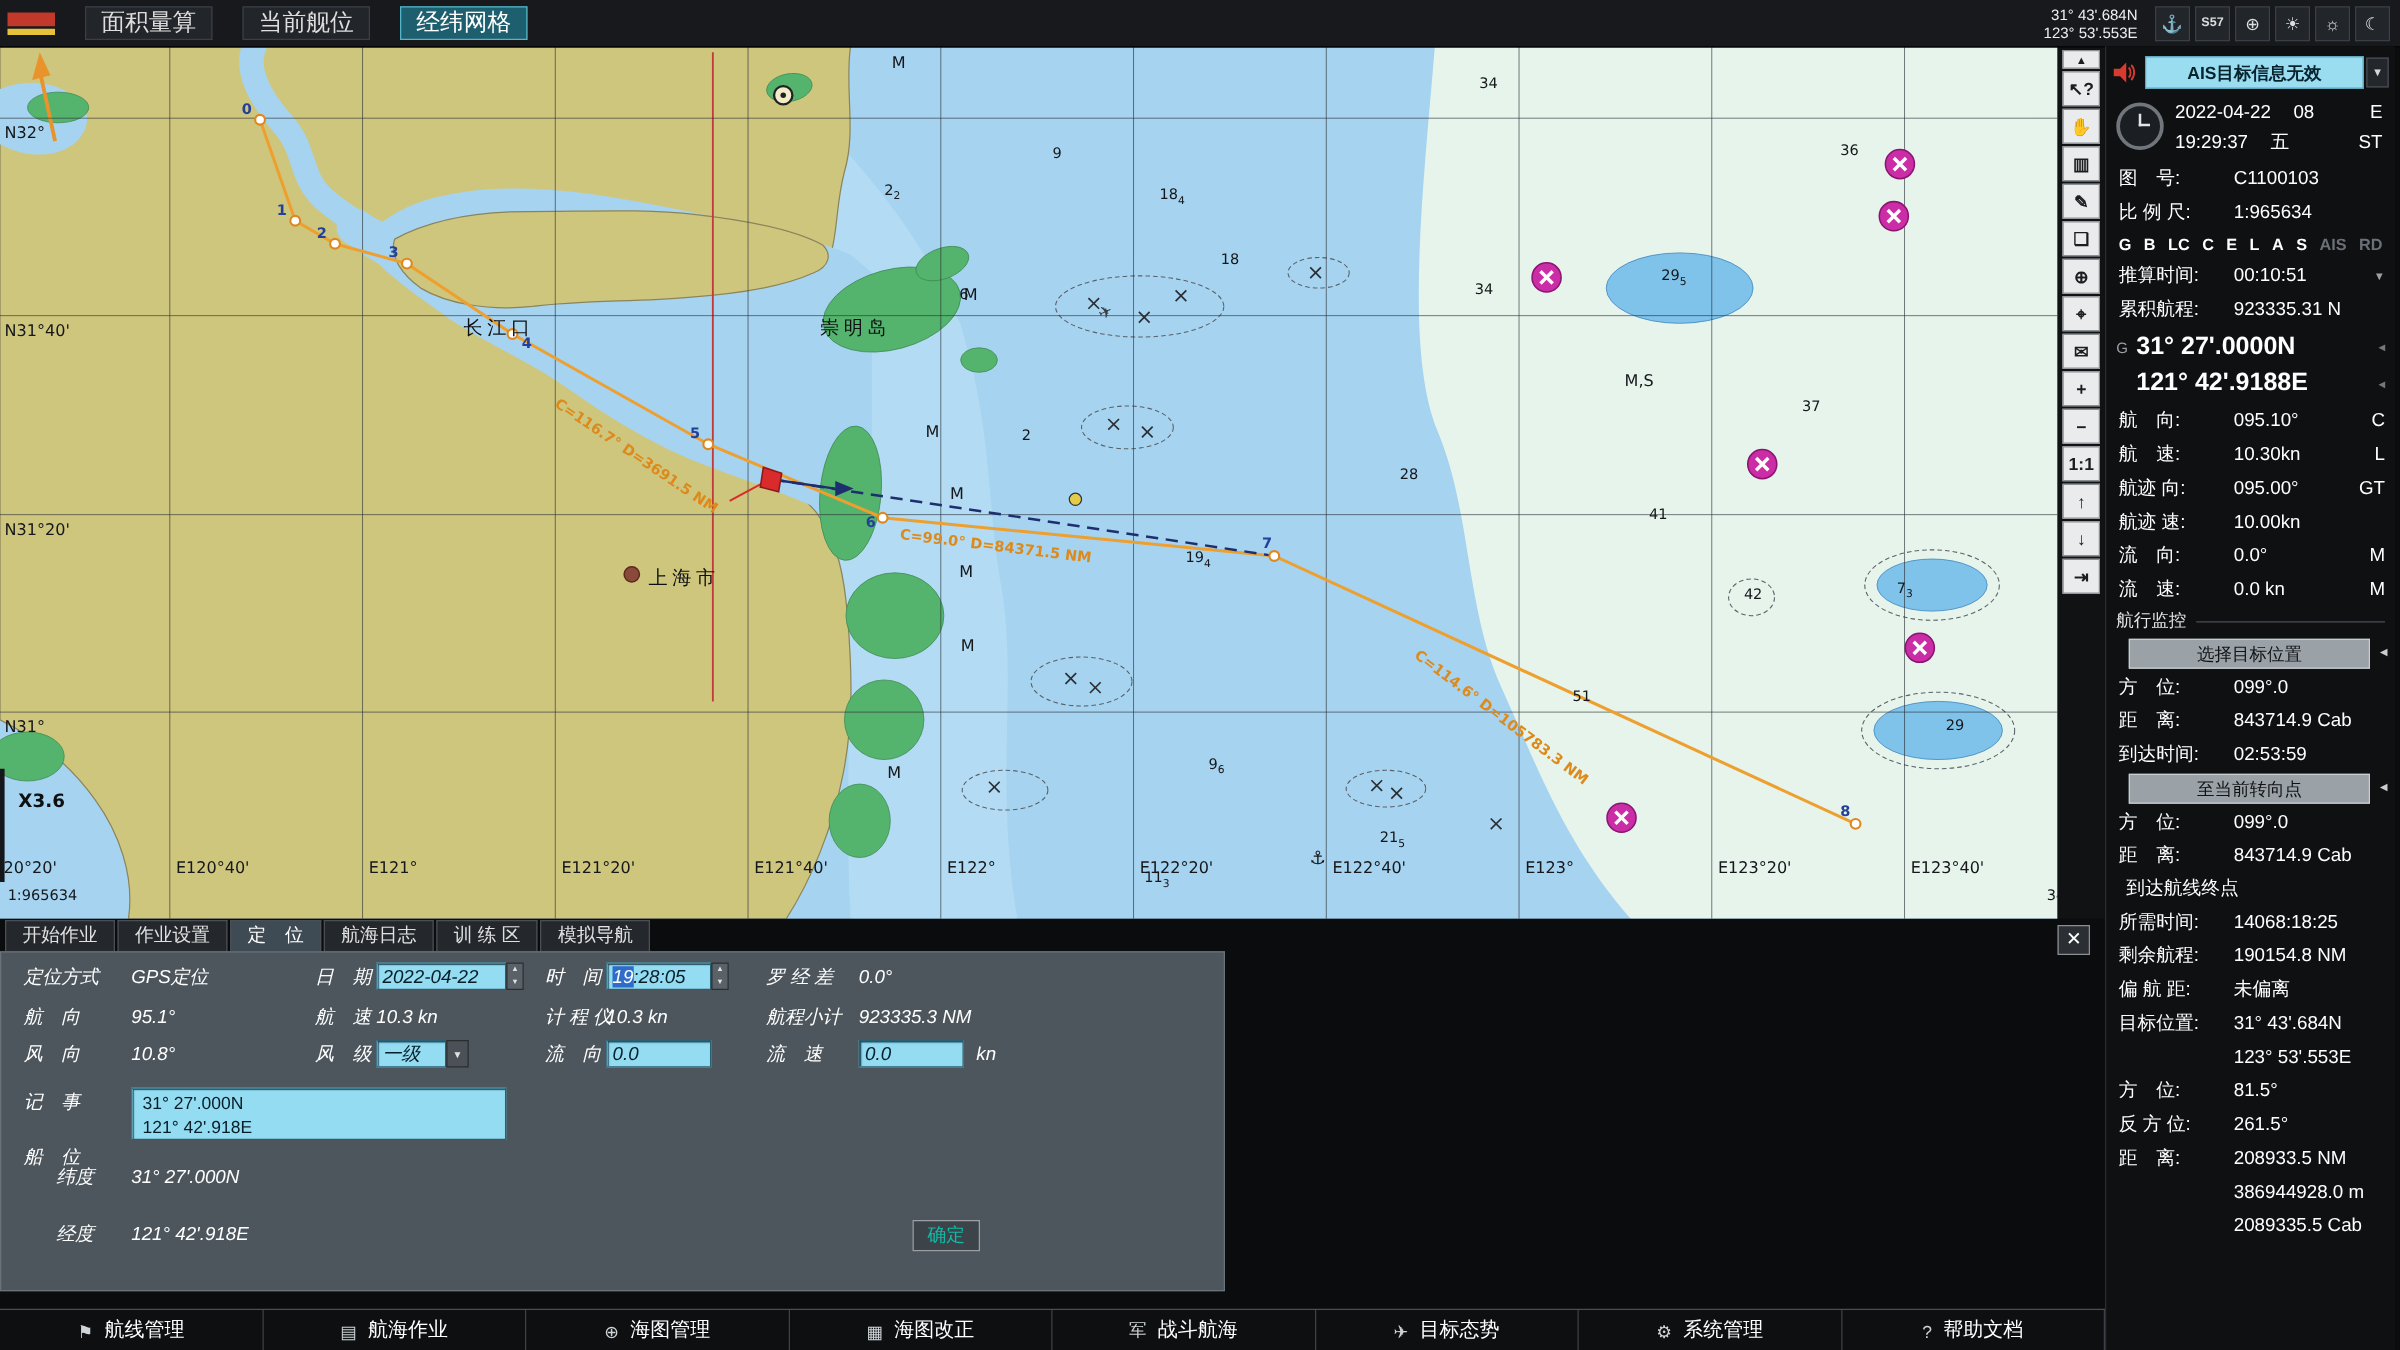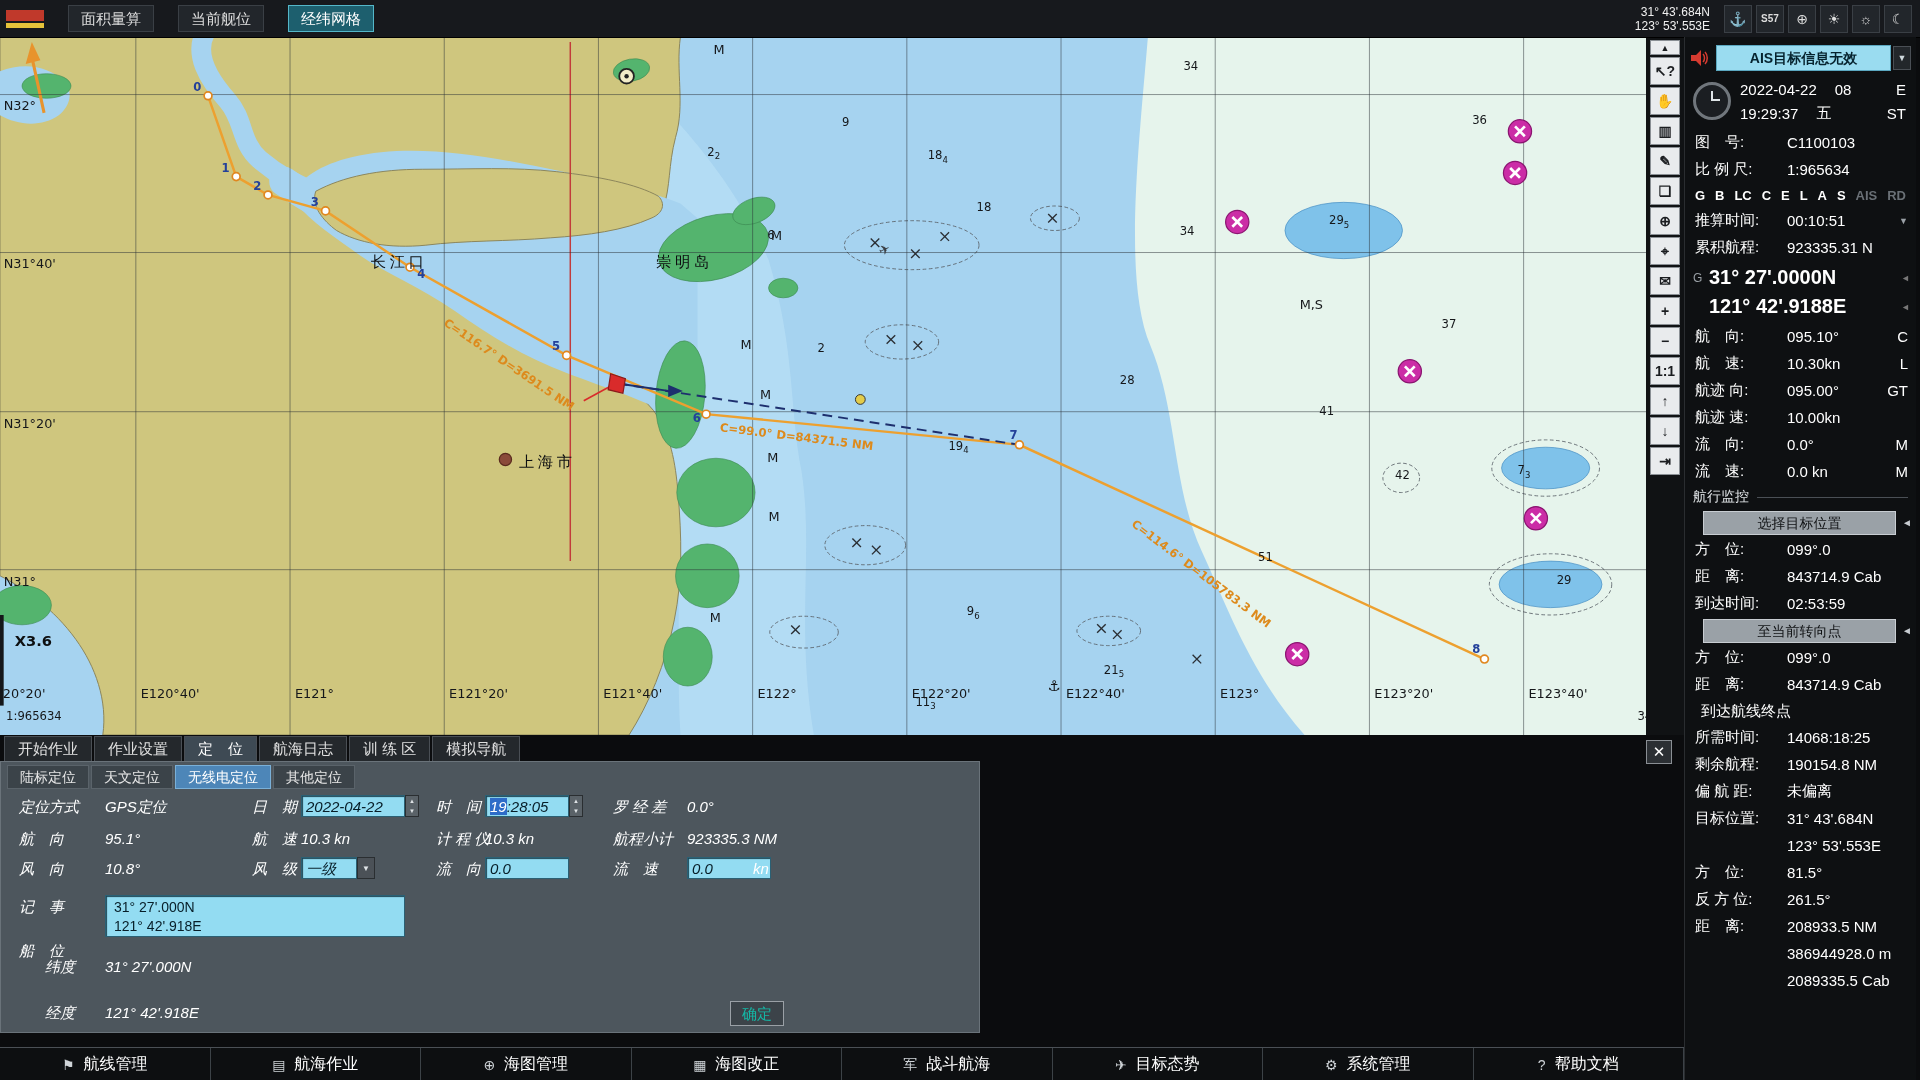--- a/index.html
+++ b/index.html
@@ -3,21 +3,21 @@
 <meta charset="utf-8">
 <style>
   html,body{margin:0;padding:0;width:1920px;height:1080px;overflow:hidden;background:#0b0c0e;
     font-family:"Liberation Sans",sans-serif;color:#e8e8e8;-webkit-user-select:none;user-select:none;}
   
   #topbar{position:absolute;left:0;top:0;width:1920px;height:37px;background:#17191d;
     display:flex;align-items:center;border-bottom:1px solid #000;z-index:30;}
   .logo{width:38px;height:26px;margin-left:6px;display:flex;flex-direction:column;justify-content:center;gap:2px;}
   .logo b{display:block;height:11px;background:#c0392b;}
   .logo i{display:block;height:5px;background:#e6c23a;}
-  .menu-btn{height:25px;line-height:25px;padding:0 12px;margin-left:24px;color:#ddd;font-size:15px;
+  .menu-btn{height:25px;line-height:25px;padding:0 12px;margin-left:24px;color:#ddd;font-size:19px;
     background:#22262b;border:1px solid #3a3f45;cursor:pointer;white-space:nowrap;}
   .menu-btn.active{background:#1d5f6e;border-color:#54b7c9;color:#fff;}
   .coords{margin-left:auto;font-size:12px;line-height:14px;text-align:right;color:#f0f0f0;white-space:nowrap;}
   #top-icons{display:flex;margin:0 8px 0 14px;gap:4px;}
   .top-icon{width:26px;height:26px;background:#22262b;border:1px solid #3a3f45;display:flex;
     align-items:center;justify-content:center;font-size:14px;color:#ddd;cursor:pointer;}
   .top-icon.s57{font-size:10px;font-weight:bold;}
   
   #chart-wrap{position:absolute;left:0;top:37px;width:1646px;height:698px;background:#a6d3f0;border-bottom:1px solid #111;}
   #chart-svg{width:100%;height:100%;display:block;overflow:hidden;font-family:"DejaVu Sans",sans-serif;}
@@ -90,21 +90,21 @@
     border:1px solid #6a737a;box-sizing:border-box;}
   #subtabs{display:flex;gap:2px;padding:3px 0 0 6px;height:25px;box-sizing:border-box;}
   .subtab{height:22px;line-height:22px;padding:0 12px;background:#3b4349;border:1px solid #5a636a;color:#e8e8e8;
     font-size:14px;cursor:pointer;white-space:nowrap;}
   .subtab.active{background:#4d86b8;border-color:#7ab0d8;color:#fff;}
   #form-area{position:relative;height:243px;font-size:15px;color:#fff;}
   .frow{position:absolute;left:0;width:100%;height:26px;}
   .fr1{top:8px;}.fr2{top:40px;}.fr3{top:70px;}.fr4{top:108px;}.fr5{top:152px;}.fr6{top:168px;}.fr7{top:214px;}
   .fcell{position:absolute;white-space:nowrap;line-height:24px;height:24px;font-style:italic;}
   .cl1{left:18px;}.cv1{left:104px;}.cl2{left:251px;}.cv2{left:300px;}.cl3{left:435px;}.cv3{left:484px;}
-  .cl4{left:612px;}.cv4{left:686px;}.cu4{left:752px;}
+  .cl4{left:612px;}.cv4{left:686px;}.cu4{left:780px;}
   .cyan-input{background:#93dcf2;color:#071e28;border:1px solid #2a6074;box-shadow:inset 1px 1px 1px #1f4757;
     height:22px;line-height:22px;padding:0 4px;font-size:15px;box-sizing:border-box;cursor:text;}
   .w-date{width:104px;}.w-time{width:84px;}.w-small{width:84px;}.w-dd{width:56px;}
   .sel{background:#2e6cc8;color:#fff;}
   .spinner{position:absolute;width:14px;height:22px;background:#5a6268;border:1px solid #2a2e31;box-sizing:border-box;
     display:flex;flex-direction:column;cursor:pointer;}
   .spinner span{flex:1;font-size:6px;line-height:10px;text-align:center;color:#dfe3e6;}
   .sp-date{left:404px;top:0;}
   .sp-time{left:568px;top:0;}
   .dd-arrow{position:absolute;left:356px;top:0;width:18px;height:22px;background:#4b5157;border:1px solid #2a2e31;
@@ -520,26 +520,20 @@
   <div id="tabs-row">
       <div class="tab">开始作业</div>
       <div class="tab">作业设置</div>
       <div class="tab active">定　位</div>
       <div class="tab">航海日志</div>
       <div class="tab">训 练 区</div>
       <div class="tab">模拟导航</div>
     </div>
   <div id="panel-close">✕</div>
   <div id="form-panel">
-    <div id="subtabs">
-        <div class="subtab">陆标定位</div>
-        <div class="subtab">天文定位</div>
-        <div class="subtab active">无线电定位</div>
-        <div class="subtab">其他定位</div>
-      </div>
     <div id="form-area">
       <div class="frow fr1">
         <span class="fcell cl1">定位方式</span>
         <span class="fcell cv1">GPS定位</span>
         <span class="fcell cl2">日　期</span>
         <span class="fcell cv2 cyan-input w-date">2022-04-22</span>
         <span class="fcell sp-date spinner">
           <span>▲</span>
             <span>▼</span>
           </span>

